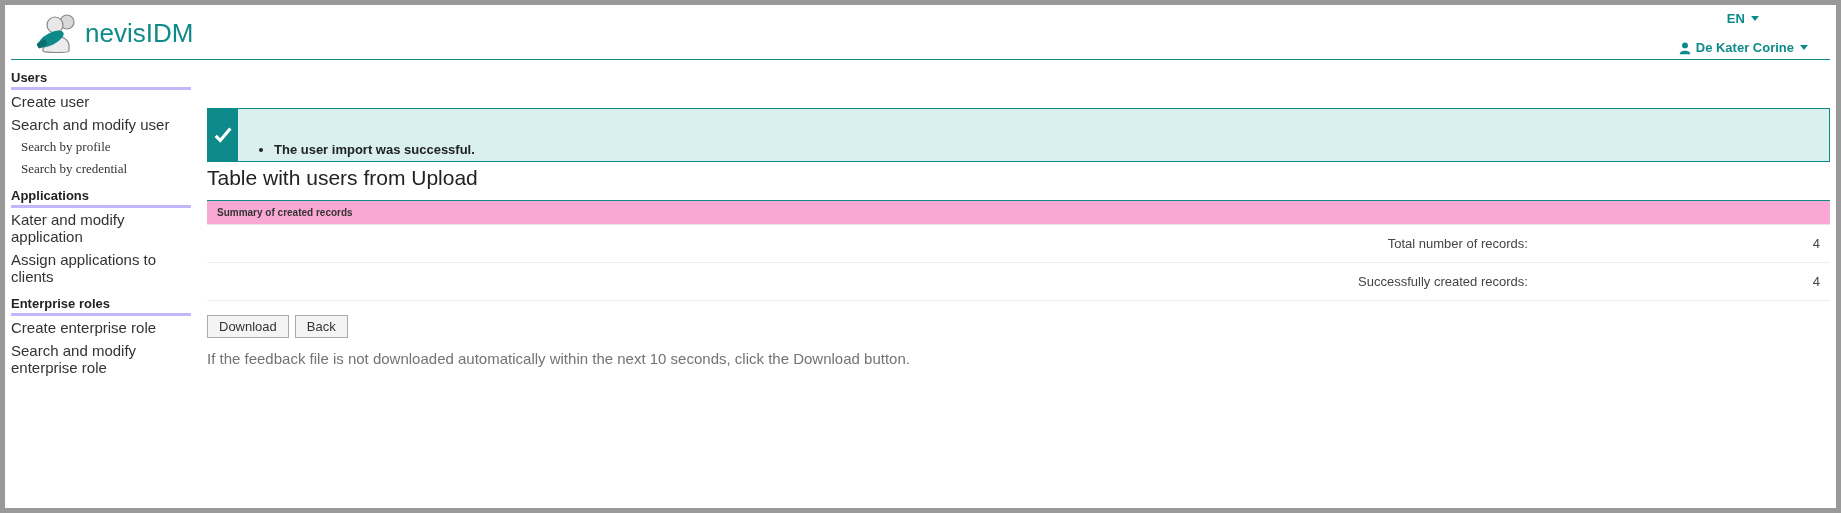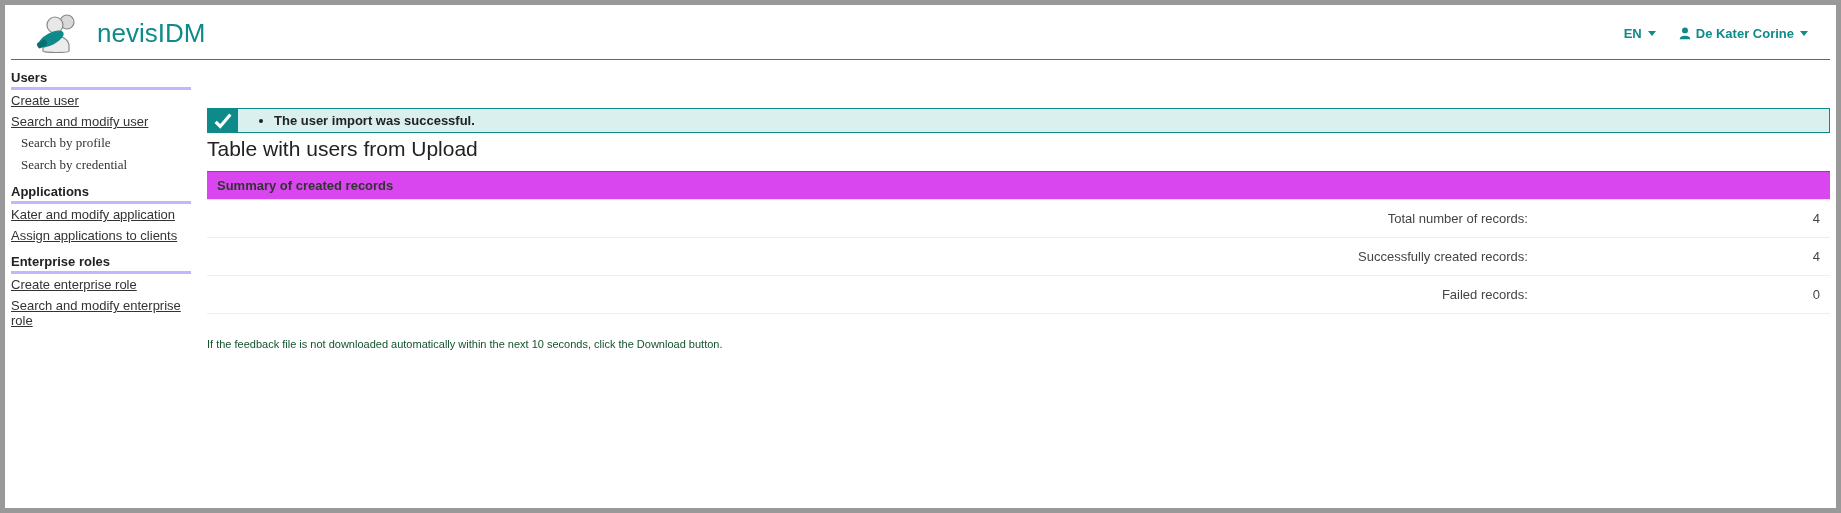--- a/index.html
+++ b/index.html
@@ -18,39 +18,40 @@
   
   .header {
     display: flex;
     align-items: center;
     justify-content: space-between;
     padding: 6px 28px 2px 28px;
   }
   .brand {
     display: flex;
     align-items: center;
-    gap: 12px;
+    gap: 0;
     text-align: center;
   }
   .brand-logo {
     width: 52px;
     height: 44px;
   }
   .brand-title {
     font-size: 26px;
     color: #0e8a8a;
     font-weight: 400;
   }
   .header-right {
     display: flex;
-    align-items: flex-end;
-    gap: 22px;
+    align-items: center;
+    gap: 14px;
     color: #0e8a8a;
     font-weight: 600;
     font-size: 13px;
+    flex-direction: column;
   }
   .lang-select, .user-menu {
     display: flex;
     align-items: center;
     gap: 4px;
     cursor: pointer;
   }
   .caret-down {
     width: 0; height: 0;
     border-left: 4px solid transparent;
@@ -78,22 +79,21 @@
     font-weight: 700;
     color: #222;
     font-size: 13px;
     padding: 2px 0 2px 0;
     border-bottom: 3px solid #c4b5fd;
   }
   .side-link {
     color: #333;
     padding: 3px 0 3px 0;
     cursor: pointer;
-    font-size: 13px;
-    text-decoration: underline;
+    font-size: 15px;
   }
   .side-sublink {
     color: #333;
     padding: 3px 0 3px 10px;
     cursor: pointer;
     font-size: 13px;
     font-family: Liberation Serif, serif;
   }
   .main {
     flex: 1;
@@ -112,41 +112,42 @@
     background: #0e8a8a;
     display: flex;
     align-items: center;
     justify-content: center;
   }
   .alert-body {
     flex: 1;
     padding: 4px 18px;
     font-size: 13px;
     color: #222;
+    margin-top: 29px;
   }
   .alert-body ul { list-style: disc; padding-left: 18px; }
   .alert-body li { font-weight: 700; }
   
   .page-title {
     font-size: 21px;
     color: #222;
     font-weight: 400;
     margin-bottom: 10px;
   }
   
   .summary-hr {
     height: 1px;
     background: #0e8a8a;
   }
   .summary-head {
-    background: #d946ef;
+    background: #f9a8d4;
     border-bottom: 1px solid #e6e6e6;
     padding: 6px 10px;
     font-weight: 700;
-    font-size: 13px;
+    font-size: 10px;
   }
   .summary-table { width: 100%; border-collapse: collapse; }
   .summary-table td {
     padding: 11px 10px;
     border-bottom: 1px solid #eee;
     font-size: 13px;
     color: #444;
   }
   .summary-table td.label { text-align: right; width: 82%; }
   .summary-table td.value { text-align: right; }
@@ -154,23 +155,23 @@
   .btn-row { margin-top: 14px; display:flex; gap:6px;}
   .btn {
     background: #f4f4f4;
     border: 1px solid #aaa;
     padding: 3px 11px;
     font-size: 13px;
     cursor: pointer;
     color: #333;
   }
   .hint {
-    margin-top: 24px;
-    font-size: 11px;
-    color: #14532d;
+    margin-top: 12px;
+    font-size: 15px;
+    color: #737373;
   }
 </style>
 </head>
 <body>
 
 <div class="app-frame">
 
   <div class="header">
     <div class="brand">
       <svg class="brand-logo" viewBox="0 0 52 44">
@@ -243,25 +244,25 @@
       <table class="summary-table">
         <tbody>
             <tr>
           <td class="label">Total number of records:</td>
           <td class="value">4</td>
         </tr>
         <tr>
           <td class="label">Successfully created records:</td>
           <td class="value">4</td>
         </tr>
-        <tr>
-          <td class="label">Failed records:</td>
-          <td class="value">0</td>
-        </tr>
       </tbody>
         </table>
 
+      <div class="btn-row">
+        <button class="btn">Download</button>
+        <button class="btn">Back</button>
+      </div>
 
       <div class="hint">If the feedback file is not downloaded automatically within the next 10 seconds, click the Download button.</div>
 
     </div>
   </div>
 </div>
 
 </body></html>

